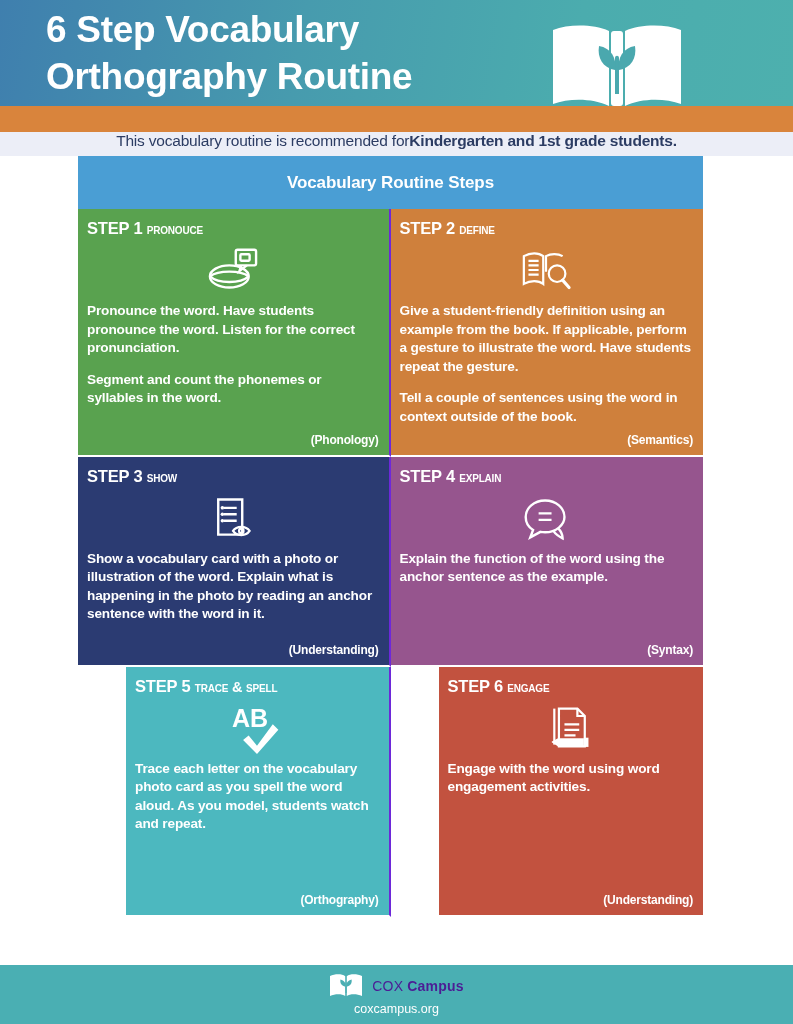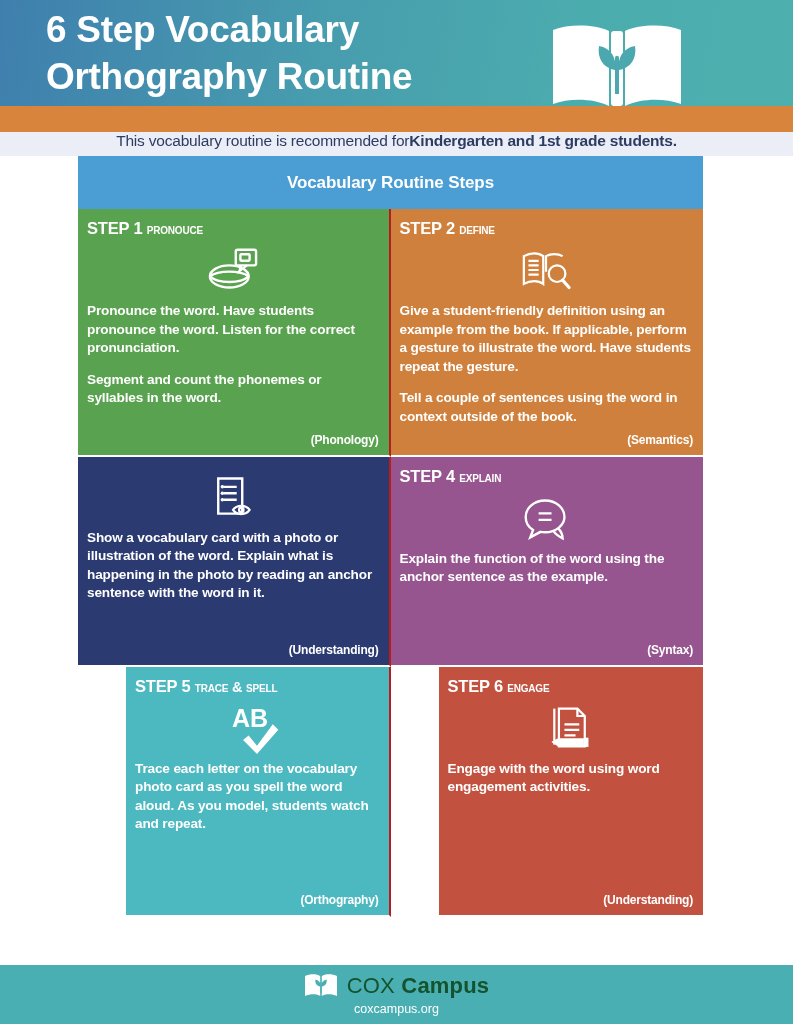--- a/index.html
+++ b/index.html
@@ -51,21 +51,21 @@
     color: #ffffff; font-size: 17px; font-weight: bold;
     display: flex; align-items: center; justify-content: center;
     letter-spacing: -0.1px;
   }
   .grid { display: grid; grid-template-columns: 1fr 1fr; width: 625px; }
   .cell {
     position: relative;
     padding: 10px 10px 8px 9px;
     color: #ffffff;
     display: flex; flex-direction: column;
-    border-right: 2px solid #b91c1c;
+    border-right: 2px solid #6d28d9;
     border-bottom: 2px solid #ffffff;
   }
   .cell:nth-child(2n) { border-right: none; }
   .cell-title {
     font-size: 16.5px; font-weight: bold; letter-spacing: -0.2px;
     white-space: nowrap; line-height: 1.1; margin-bottom: 2px;
   }
   .cell-title .sc { font-size: 14.5px; font-variant: small-caps; text-transform: lowercase; }
   .cell-title .sc::first-letter { font-size: 16.5px; }
   .cell-icon { height: 56px; display: flex; align-items: center; justify-content: center; margin: 2px 0 4px 0; }
@@ -88,21 +88,21 @@
   .r1 { min-height: 246px; }
   .r2 { min-height: 210px; }
   .r3 { min-height: 250px; margin-left: 48px; }
   .footer {
     position: absolute; left: 0; bottom: 0; width: 793px; height: 59px;
     background: #4aafb3;
     display: flex; flex-direction: column;
     align-items: center; justify-content: center;
   }
   .footer-logo-row { display: flex; align-items: center; gap: 9px; }
-  .footer-brand { color: #14532d; font-size: 22px; letter-spacing: 0.2px; }
+  .footer-brand { color: #4c1d95; font-size: 14px; letter-spacing: 0.2px; }
   .footer-brand .thin { font-weight: normal; }
   .footer-brand .bold { font-weight: bold; }
   .footer-url { color: #ffffff; font-size: 12.5px; margin-top: 3px; }
   svg { display: block; }
 </style>
 </head>
 <body>
 
 <div class="page">
 
@@ -188,20 +188,24 @@
           </svg>
         </div>
         <div class="cell-body">
           <p>Give a student-friendly definition using an example from the book. If applicable, perform a gesture to illustrate the word. Have students repeat the gesture.</p>
           <p>Tell a couple of sentences using the word in context outside of the book.</p>
         </div>
         <div class="cell-tag">(Semantics)</div>
       </div>
 
       <div class="cell c-navy r2">
+        <div class="cell-title">
+          <span>STEP 3</span>
+          <span class="sc">Show</span>
+        </div>
         <div class="cell-icon">
           <svg viewBox="0 0 52 52" width="48" height="48" aria-hidden="true">
             <g fill="none" stroke="#ffffff" stroke-width="2.6">
               <path d="M10 6 L36 6 L36 44 L10 44 Z"></path>
               <path d="M16 15 L30 15 M16 22 L30 22 M16 29 L30 29"></path>
             </g>
             <g fill="#ffffff">
               <circle cx="14.5" cy="15" r="1.9"></circle>
               <circle cx="14.5" cy="22" r="1.9"></circle>
               <circle cx="14.5" cy="29" r="1.9"></circle>

